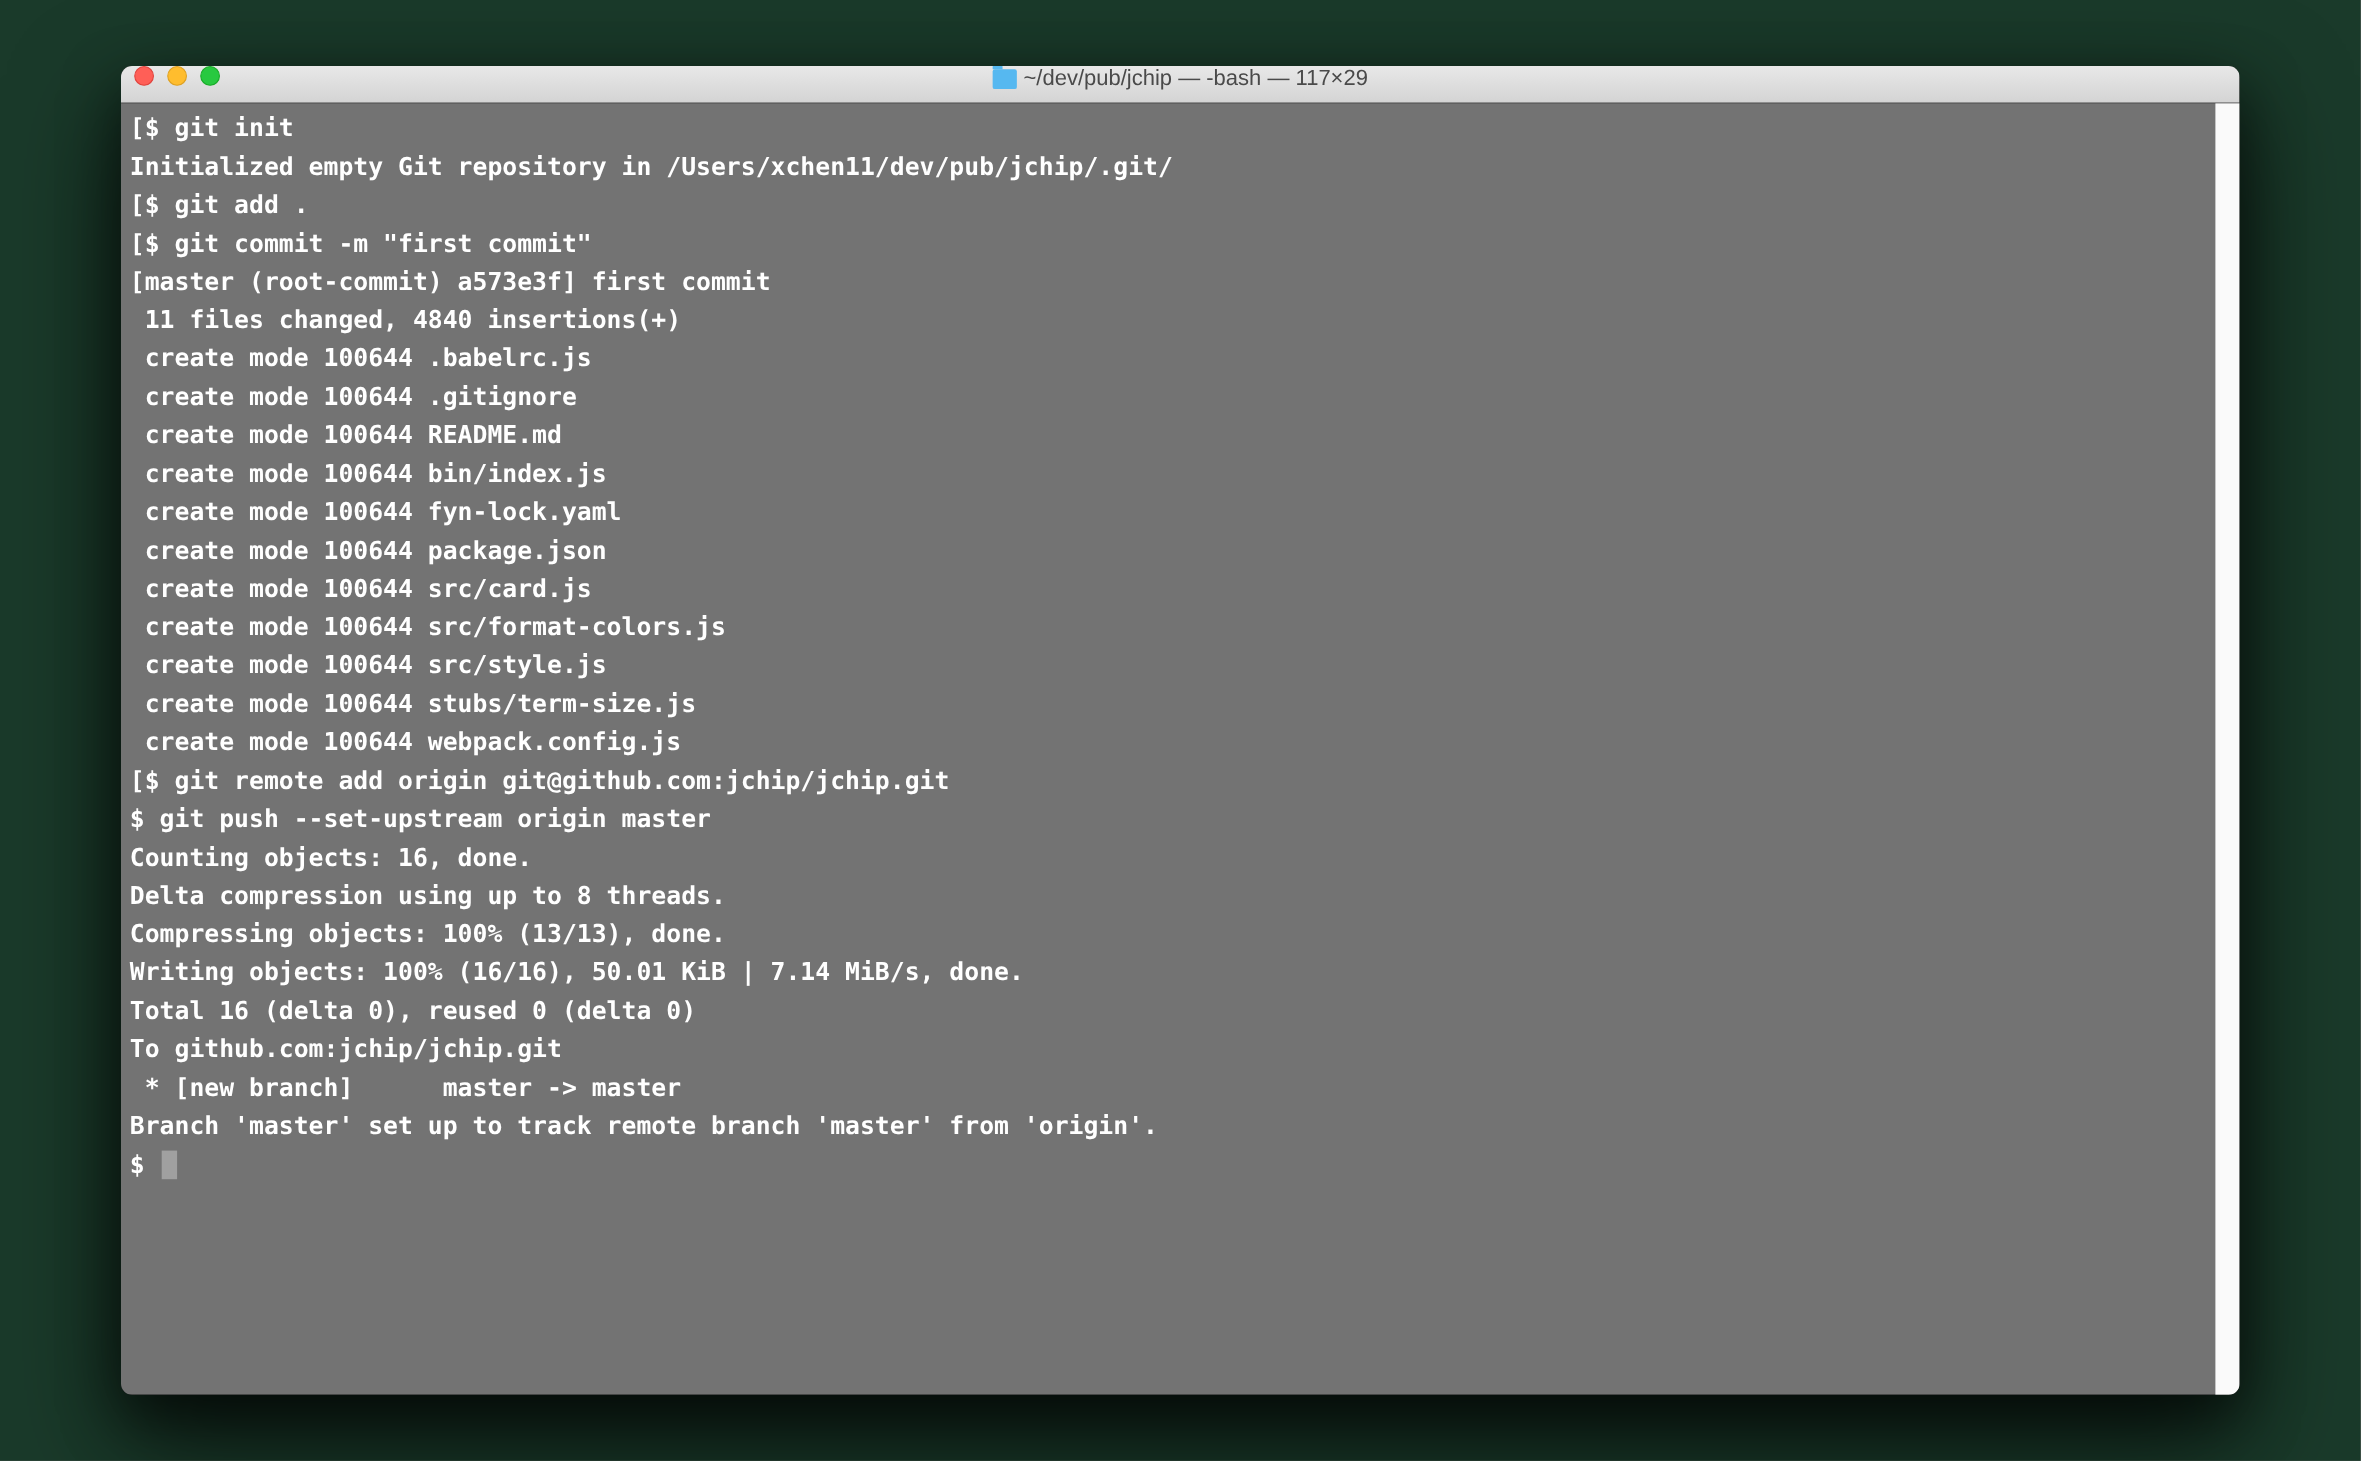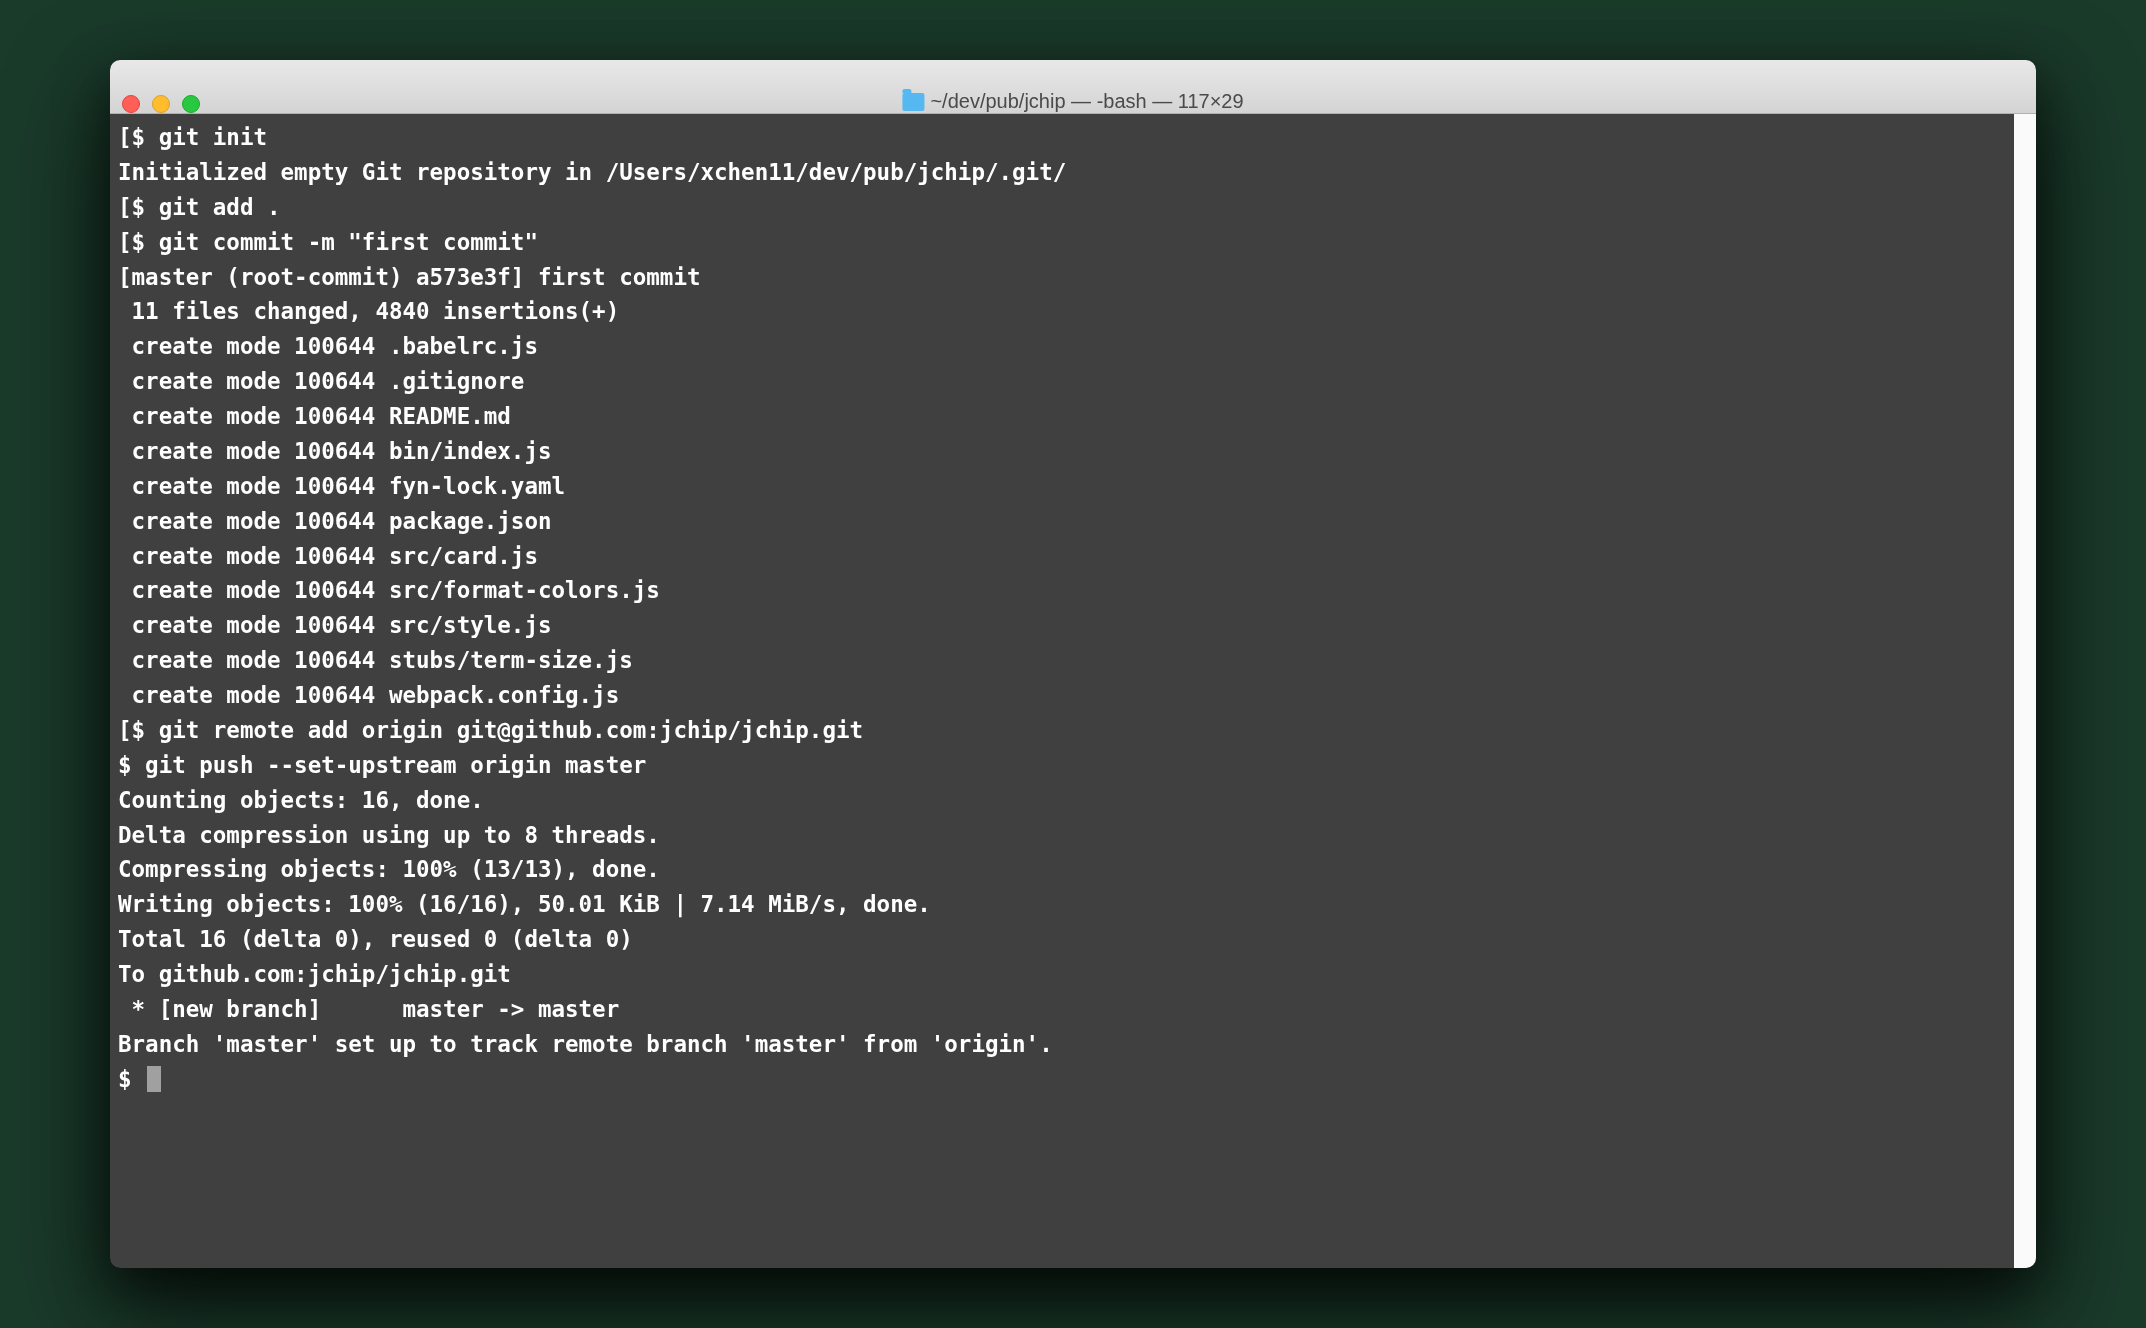--- a/index.html
+++ b/index.html
@@ -14,25 +14,25 @@
       width: 100%;
       height: 100%;
       background: #000;
       border-radius: 10px;
       overflow: hidden;
       box-shadow: 0 40px 100px rgba(0,0,0,0.7), 0 20px 50px rgba(0,0,0,0.5);
       display: flex;
       flex-direction: column;
     }
     .titlebar {
-      height: 54px;
+      height: 34px;
       background: linear-gradient(#e8e8e8, #d4d4d4);
       border-bottom: 1px solid #b0b0b0;
       display: flex;
-      align-items: flex-end;
+      align-items: flex-start;
       padding: 0 12px;
       position: relative;
     }
     .traffic-lights {
       display: flex;
       gap: 12px;
       align-items: center;
     }
     .light {
       width: 18px;
@@ -64,21 +64,21 @@
       position: absolute;
       top: -4px;
       left: 0;
       width: 9px;
       height: 4px;
       background: #56b8f0;
       border-radius: 2px 2px 0 0;
     }
     .terminal-body {
       flex: 1;
-      background: #404040;
+      background: #737373;
       display: flex;
       position: relative;
     }
     .terminal-content {
       flex: 1;
       padding: 6px 8px;
       font-family: "Menlo", "Monaco", "Consolas", monospace;
       font-size: 22.5px;
       line-height: 1.55;
       color: #fff;

